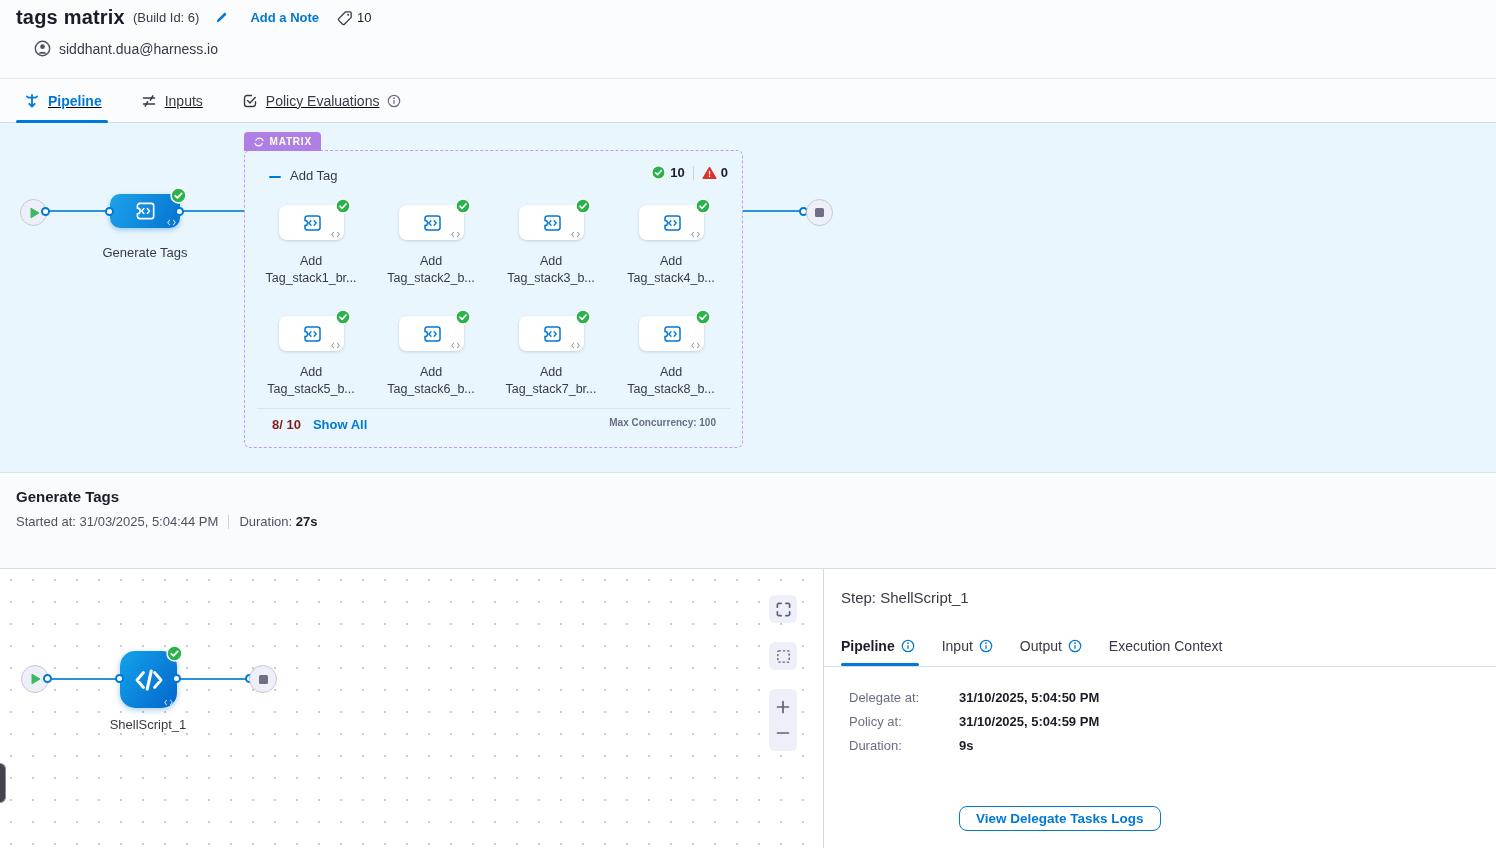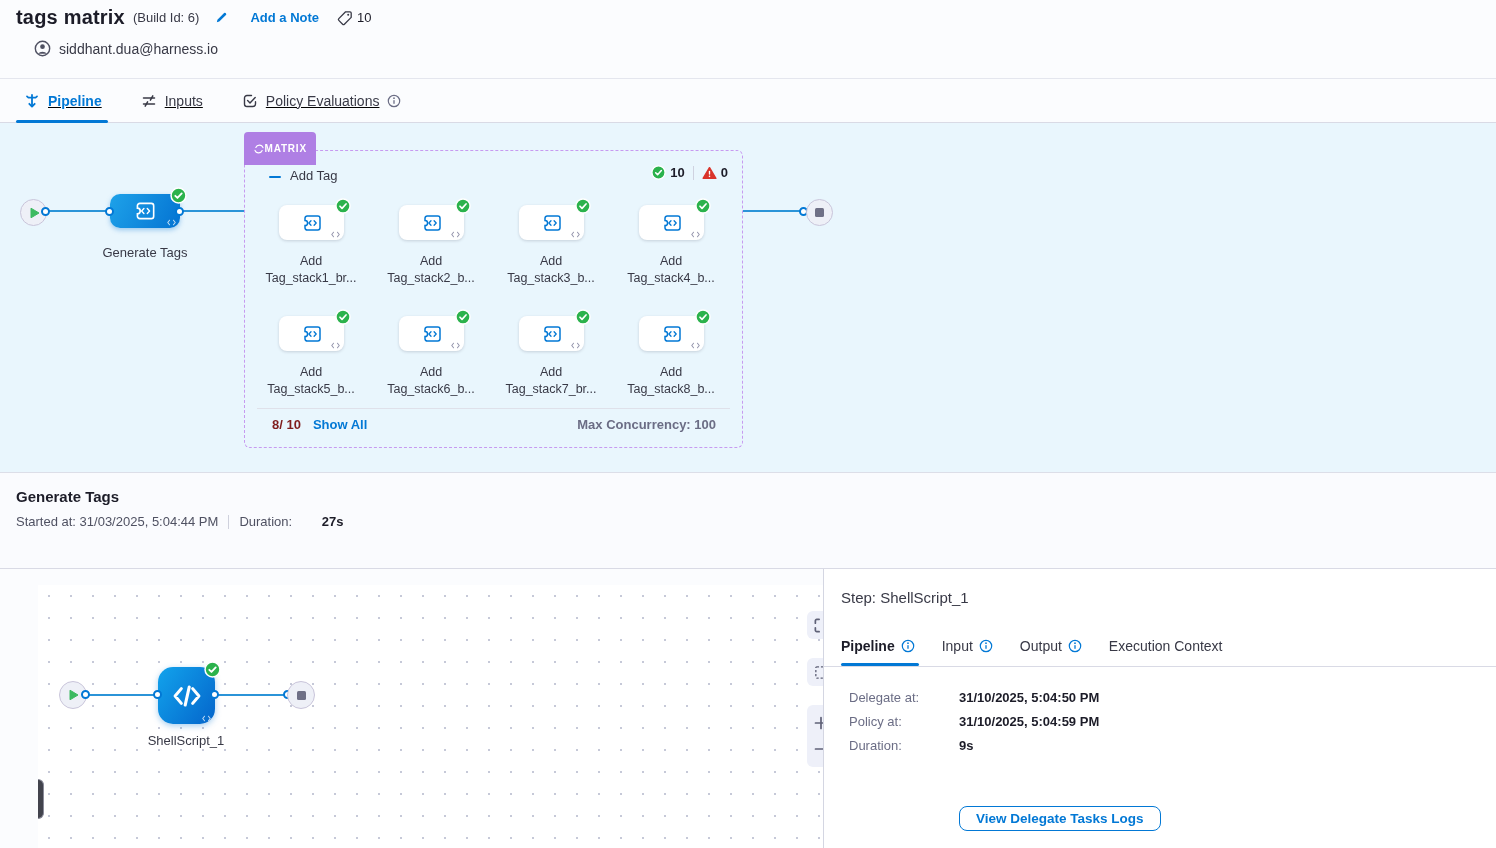--- a/index.html
+++ b/index.html
@@ -37,56 +37,56 @@
                 background:linear-gradient(118deg,#1ea2e9,#0473d2); display:flex; align-items:center;
                 justify-content:center; box-shadow:0 2px 5px rgba(4,115,210,.35); cursor:pointer; }
   .node-badge { position:absolute; top:-7px; right:-7px; }
   .mini-code { position:absolute; right:4px; bottom:2px; color:rgba(255,255,255,.75); }
   .stage-label { position:absolute; left:75px; top:122px; width:140px; text-align:center;
                  font-size:13px; color:#383946; }
 
   
   .matrix-box { position:absolute; left:244px; top:27px; width:499px; height:298px;
                 border:1.5px dashed #c79af0; border-radius:6px; }
-  .matrix-badge { position:absolute; left:-1.5px; top:-19px; height:33px; padding:0 9px;
+  .matrix-badge { position:absolute; left:-1.5px; top:-19px; height:19px; padding:0 9px;
                   background:#af7fe4; color:#fff; font-size:10px; font-weight:700; letter-spacing:.8px;
-                  border-radius:4px 4px 0 0; display:flex; align-items:center; }
+                  border-radius:4px 4px 0 0; display:flex; align-items:center; gap:5px; }
   .collapse-btn { position:absolute; left:23px; top:19px; width:14px; height:14px; display:flex;
                   align-items:center; justify-content:center; cursor:pointer; }
   .collapse-btn span { display:block; width:12px; height:2px; background:#0278d5; border-radius:1px; }
   .matrix-title { position:absolute; left:45px; top:17px; font-size:13px; color:#383946; }
   .matrix-counts { position:absolute; right:14px; top:14px; display:flex; align-items:center; gap:8px;
                    font-size:13px; font-weight:700; color:#1c1c28; }
   .count-item { display:flex; align-items:center; gap:4px; }
   .count-divider { width:1px; height:14px; background:#cfd2e0; }
   .step-card { position:absolute; width:65px; height:35px; background:#fff; border-radius:8px;
                box-shadow:0 1px 3px rgba(40,41,61,.18); display:flex; align-items:center;
                justify-content:center; color:#0278d5; cursor:pointer; }
   .step-card .mini-code { color:#9596ad; }
   .card-label { position:absolute; width:132px; text-align:center; font-size:12.5px; color:#383946; line-height:17px; }
   .matrix-footer-divider { position:absolute; left:12px; right:12px; top:257px; height:1px; background:#dfe1ea; }
   .matrix-footer-left { position:absolute; left:27px; top:266px; display:flex; gap:12px; font-size:13px; font-weight:700; }
   .shown-count { color:#7f1d1d; }
   .show-all { color:#0278d5; cursor:pointer; }
-  .max-concurrency { position:absolute; right:26px; top:266px; font-size:13px; font-weight:700; color:#6b6d85; }
+  .max-concurrency { position:absolute; right:26px; top:266px; font-size:10px; font-weight:700; color:#6b6d85; }
 
   
   .stage-info { position:absolute; left:0; top:472px; right:0; height:96px; background:#fafbfe;
                 border-top:1px solid #dcdee8; }
   .stage-info h2 { position:absolute; left:16px; top:15px; font-size:15px; font-weight:700; color:#1c1c28; }
   .stage-meta { position:absolute; left:16px; top:41px; display:flex; align-items:center; gap:10px;
                 font-size:13px; color:#4f5162; }
   .meta-divider { width:1px; height:14px; background:#cfd1dd; }
-  .bold-val { font-weight:700; color:#1c1c28;margin-left:26px; }
+  .bold-val { font-weight:700; color:#1c1c28; }
 
   
   .bottom { position:absolute; left:0; top:568px; right:0; bottom:0; border-top:1px solid #d9dae5; }
-  .step-canvas { position:absolute; left:0; top:16px; width:823px; bottom:0; background:#fff;
+  .step-canvas { position:absolute; left:0; top:0; width:823px; bottom:0; background:#fff;
                  background-image:radial-gradient(circle,#c6c9d8 1.1px,transparent 1.3px);
-                 background-size:22px 22px;margin-left:38px; }
+                 background-size:22px 22px; }
   .v-divider { position:absolute; left:823px; top:0; bottom:0; width:1px; background:#d4d6e2; }
   .term-node.sm { width:28px; height:28px; }
   .shell-node { position:absolute; left:120px; top:82px; width:57px; height:57px; border-radius:15px;
                 background:linear-gradient(125deg,#12a3ec,#0465cb); display:flex; align-items:center;
                 justify-content:center; box-shadow:0 2px 6px rgba(4,115,210,.35); cursor:pointer; }
   .shell-label { position:absolute; left:78px; top:148px; width:140px; text-align:center;
                  font-size:13px; color:#383946; }
   .ctrl-btn { position:absolute; left:769px; width:28px; height:28px; border-radius:6px; background:#eef0f9;
               display:flex; align-items:center; justify-content:center; color:#5f6177; cursor:pointer; }
   .zoom-group { position:absolute; left:769px; top:120px; width:28px; height:62px; border-radius:6px;

